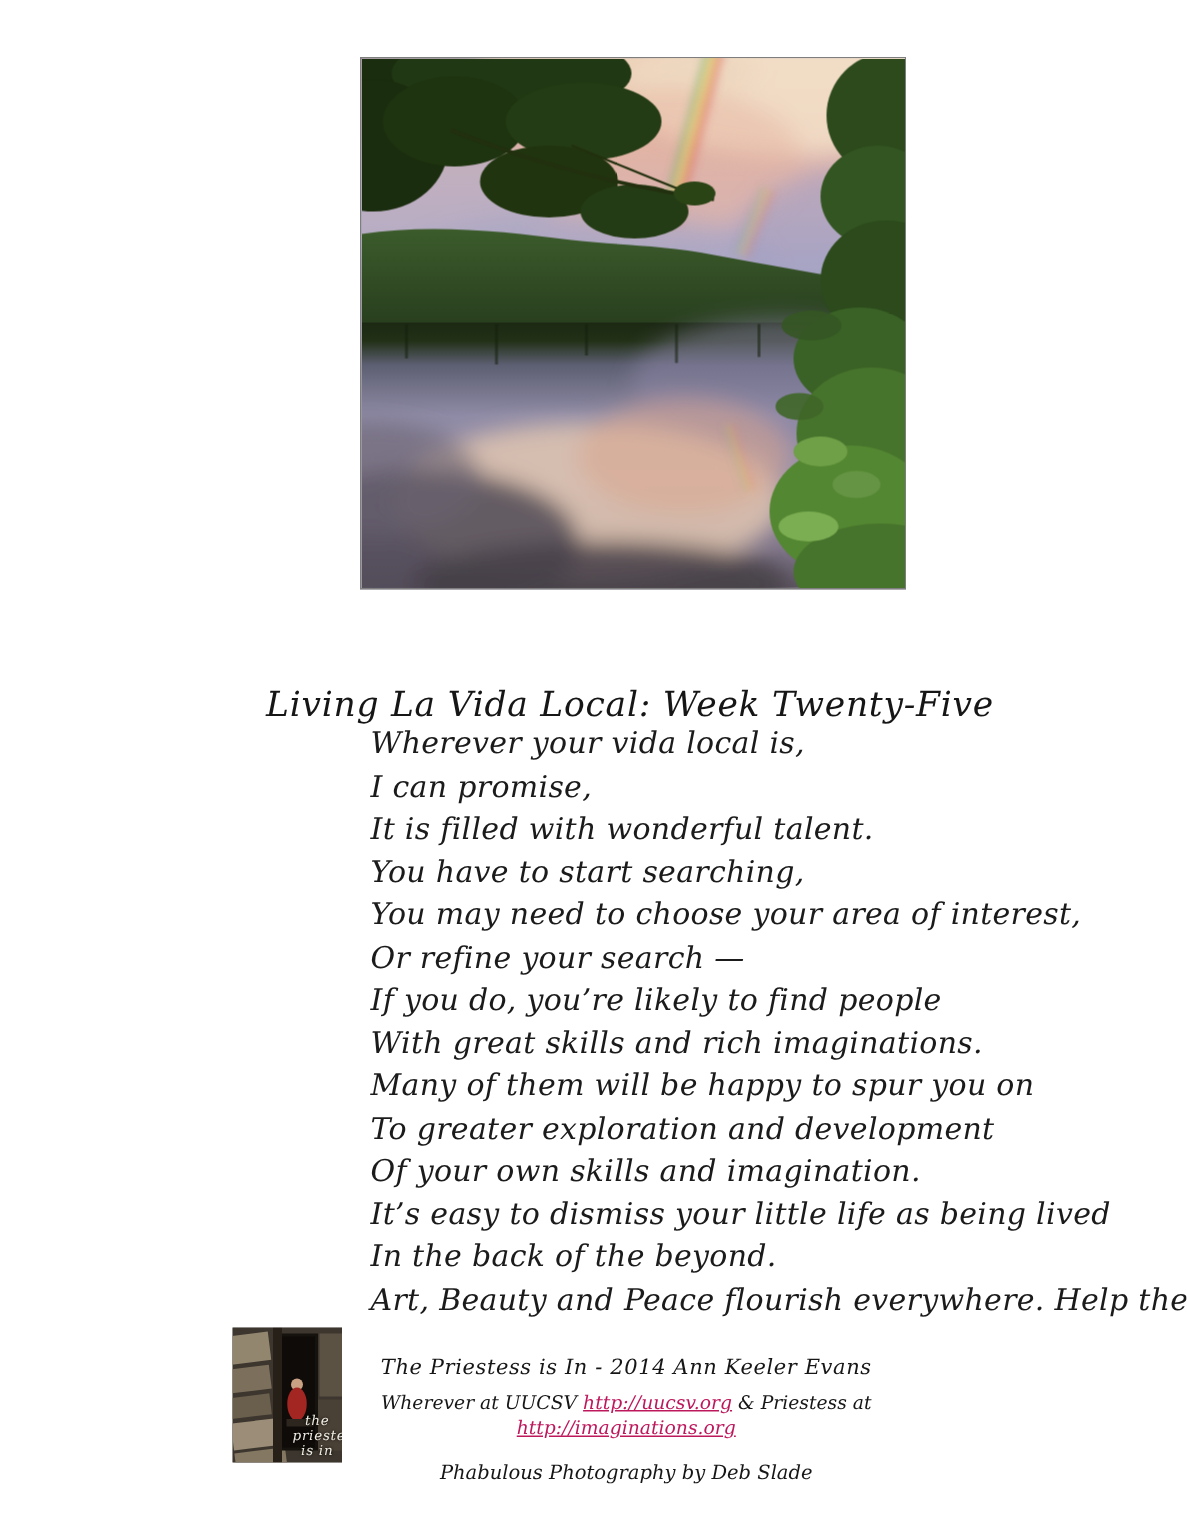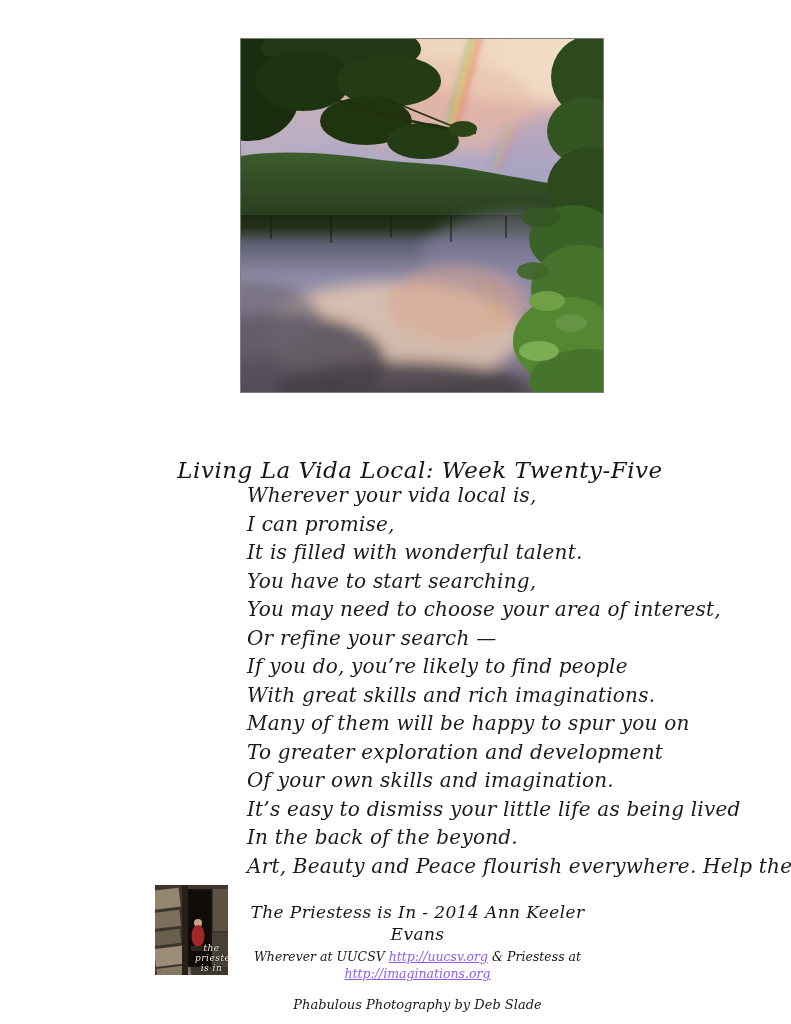--- a/index.html
+++ b/index.html
@@ -59,23 +59,23 @@
     text-shadow:0 0 2px #000;
     letter-spacing:0.5px;
     padding-left:40px;
   }
   .footer-text {
     position:absolute; left:225px; top:0; width:385px;
     text-align:center;
     color:#161616;
     font-style:italic;
   }
-  .byline { font-size:17px; line-height:22px; margin-top:16px; letter-spacing:0.4px; }
+  .byline { font-size:14px; line-height:22px; margin-top:16px; letter-spacing:0.4px; }
   .links-line { font-size:12.5px; line-height:17px; margin-top:3px; }
-  .links-line a { color:#8b5cf6; }
+  .links-line a { color:#be185d; }
   .credit { font-size:13px; line-height:17px; margin-top:14px; }
 </style>
 </head>
 <body>
 
 <div class="page">
 
   <div class="photo">
     <svg viewBox="0 0 362 353" width="362" height="353" preserveAspectRatio="none">
       <defs>

